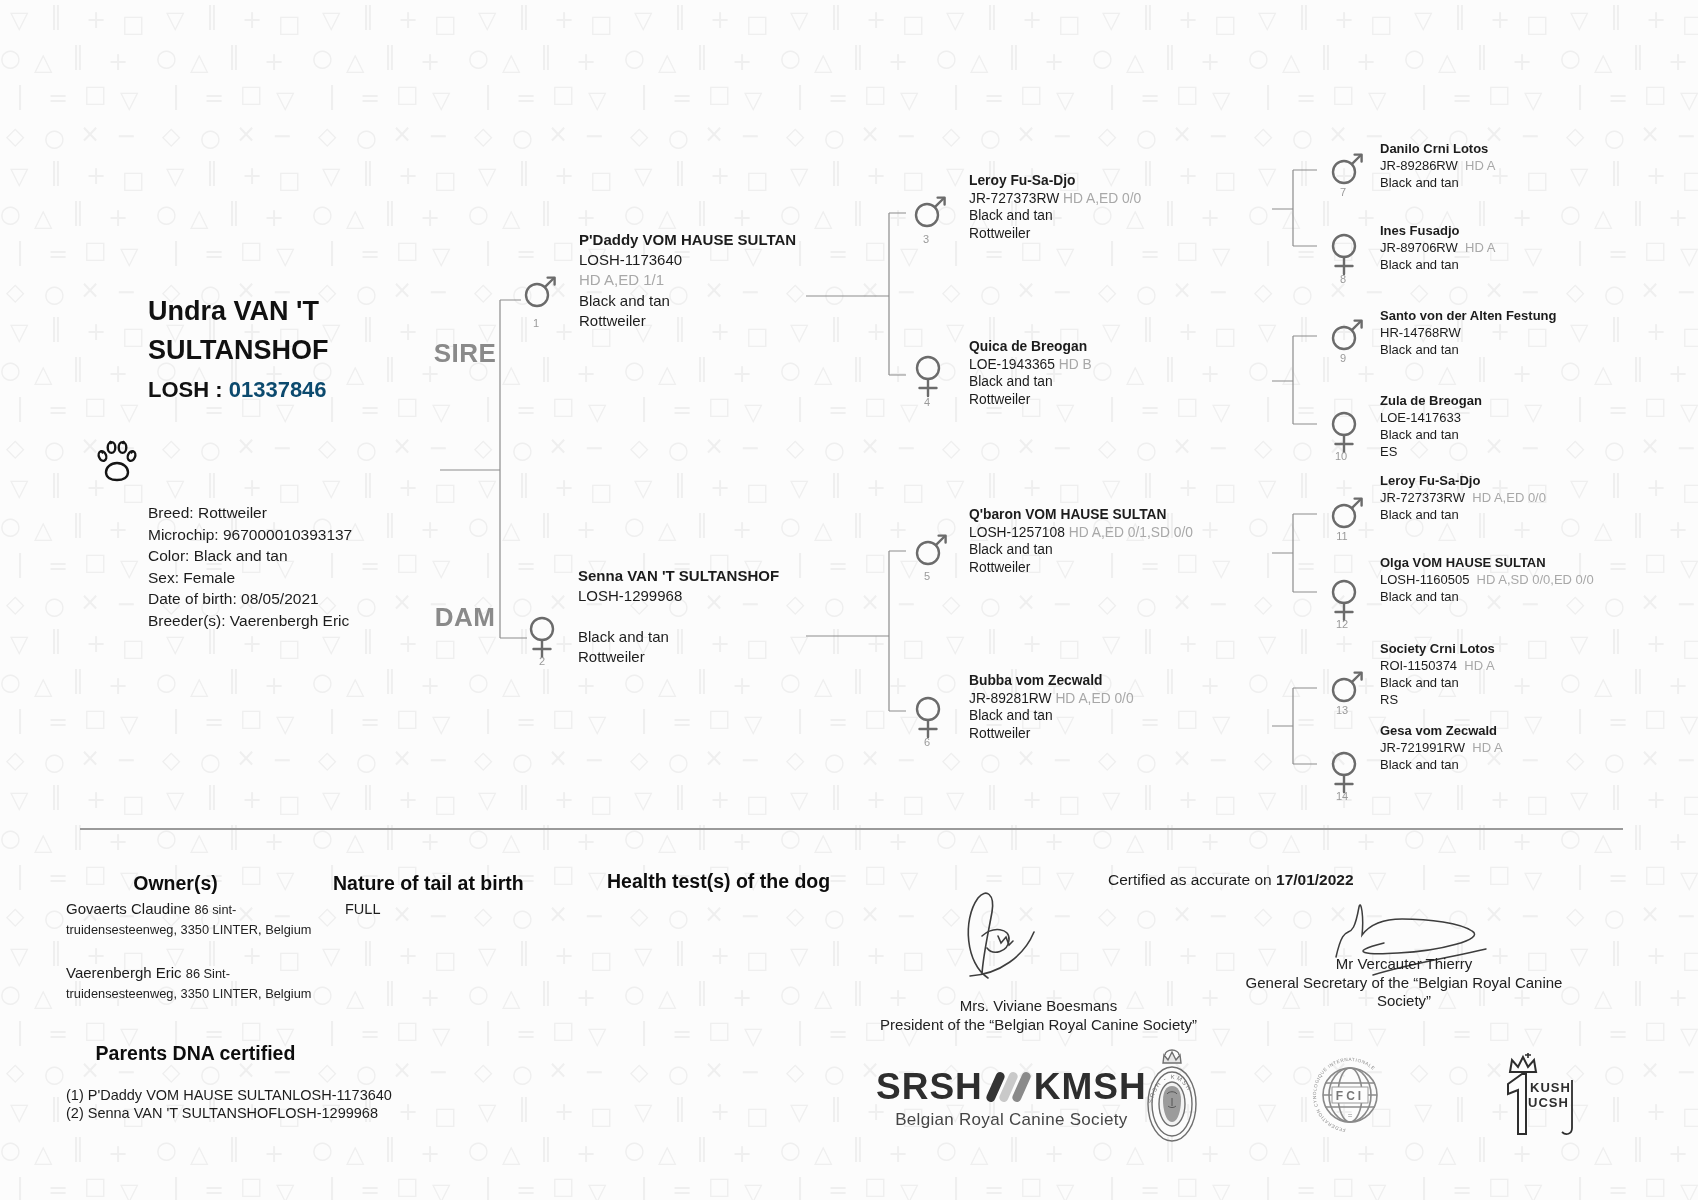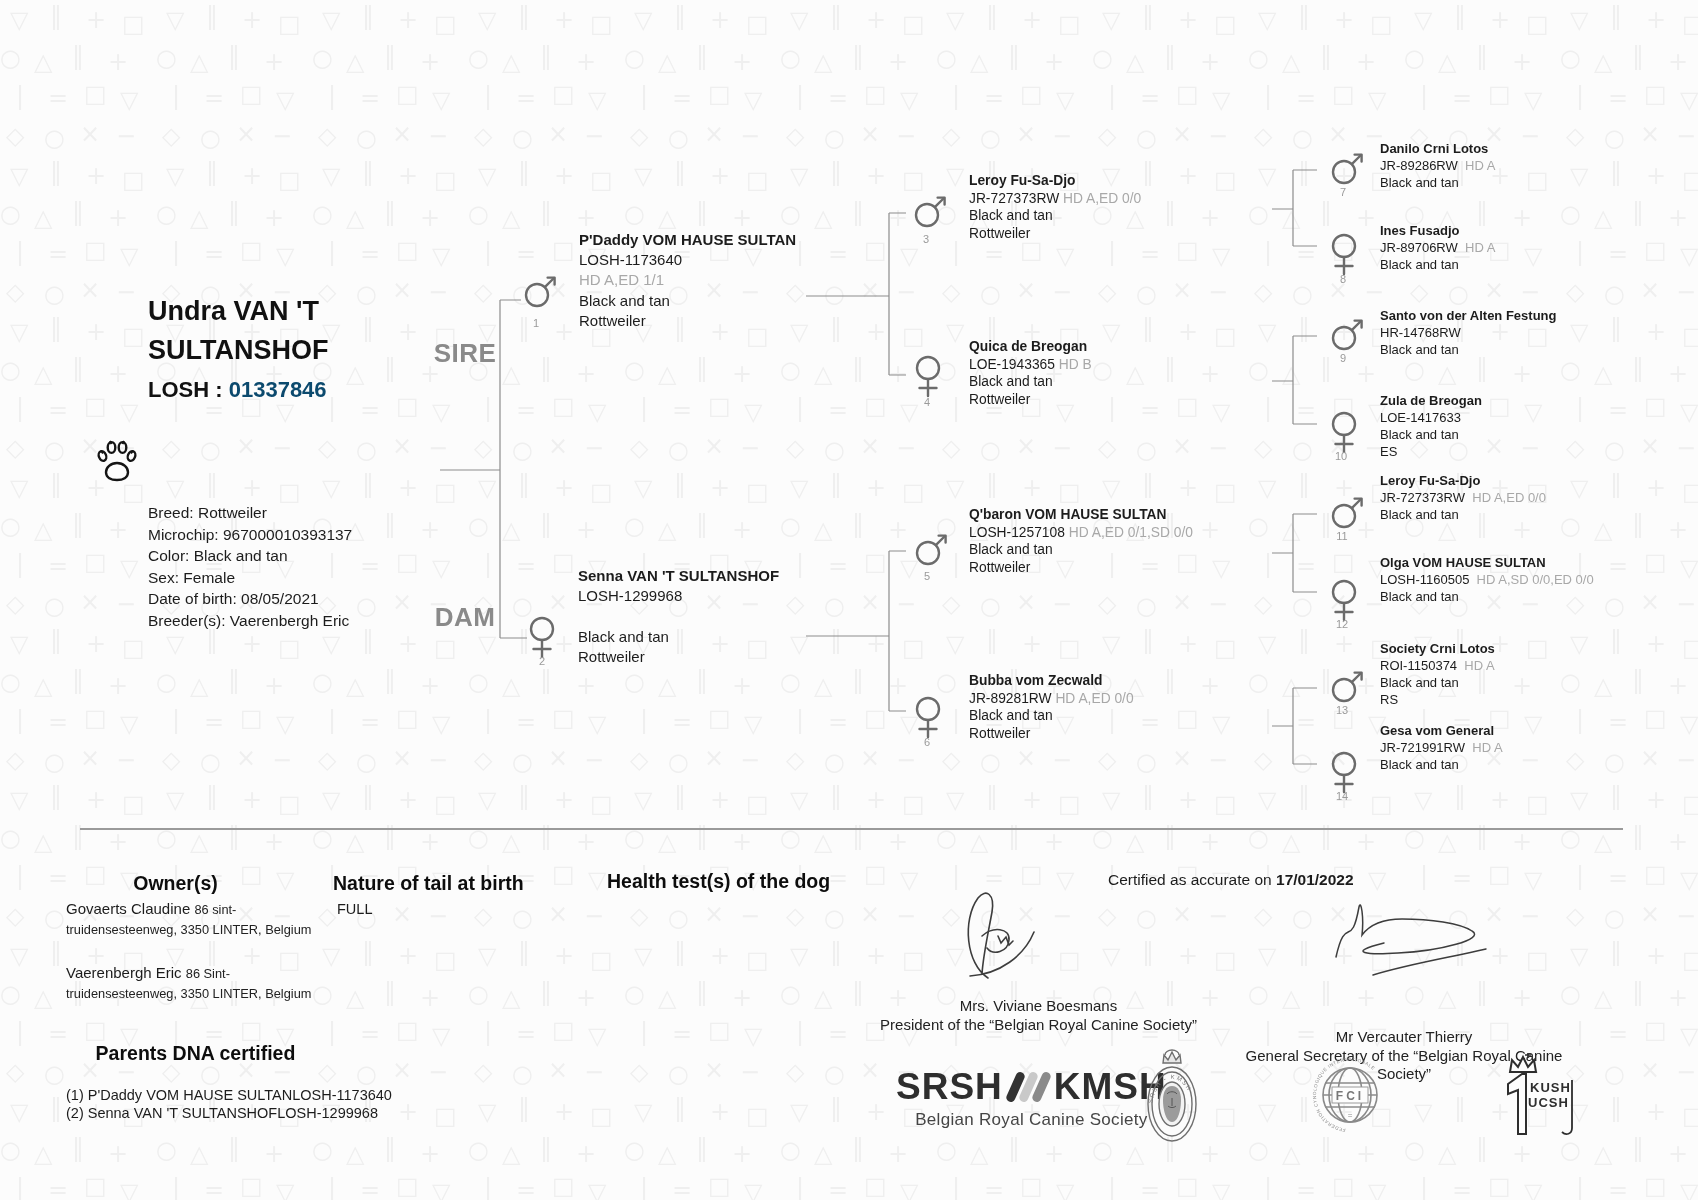--- a/index.html
+++ b/index.html
@@ -237,21 +237,21 @@
     <div class="ln"><span>LOSH-1160505</span>&nbsp; <span class="hd">HD A,SD 0/0,ED 0/0</span></div>
     <div class="ln">Black and tan</div>
   </div>
   <div class="node gen3" style="left:1380px;top:640px;">
     <div class="nm">Society Crni Lotos</div>
     <div class="ln"><span>ROI-1150374</span>&nbsp; <span class="hd">HD A</span></div>
     <div class="ln">Black and tan</div>
     <div class="ln">RS</div>
   </div>
   <div class="node gen3" style="left:1380px;top:722px;">
-    <div class="nm">Gesa vom General</div>
+    <div class="nm">Gesa vom Zecwald</div>
     <div class="ln"><span>JR-721991RW</span>&nbsp; <span class="hd">HD A</span></div>
     <div class="ln">Black and tan</div>
   </div>
 
   <div class="divider"></div>
 
   <div class="abs f-head ctr" style="left:68px;top:872px;width:215px;">Owner(s)</div>
   <div class="abs owner" style="left:66px;top:899px;">
     <span>Govaerts Claudine</span>
     <span class="addr">86 sint-truidensesteenweg, 3350 LINTER, Belgium</span>
@@ -261,21 +261,21 @@
     <span class="addr">86 Sint-truidensesteenweg, 3350 LINTER, Belgium</span>
   </div>
 
   <div class="abs f-head ctr" style="left:68px;top:1042px;width:255px;">Parents DNA certified</div>
   <div class="abs dna-lines" style="left:66px;top:1086px;">
     <div>(1) P'Daddy VOM HAUSE SULTANLOSH-1173640</div>
     <div>(2) Senna VAN 'T SULTANSHOFLOSH-1299968</div>
   </div>
 
   <div class="abs f-head" style="left:333px;top:872px;">Nature of tail at birth</div>
-  <div class="abs" style="left:337px;top:901px;font-size:14.5px;">FULL</div>
+  <div class="abs" style="left:345px;top:901px;font-size:14.5px;">FULL</div>
 
   <div class="abs f-head" style="left:607px;top:870px;">Health test(s) of the dog</div>
 
   <div class="abs certified" style="left:1108px;top:871px;">
     <span>Certified as accurate on</span>
     <b>17/01/2022</b>
   </div>
 
   <svg class="abs" style="left:958px;top:886px;" width="122" height="102" viewBox="0 0 122 102">
     <g fill="none" stroke="#3d3d3d" stroke-width="1.6" stroke-linecap="round">
@@ -289,26 +289,26 @@
     <g fill="none" stroke="#3d3d3d" stroke-width="1.5" stroke-linecap="round">
       <path d="M18 64 C28 20 33 58 41 14 C43 6 46 24 44 42 C53 30 68 26 84 26 C112 26 142 30 154 38 C168 46 122 58 80 60 C50 62 26 60 66 50"></path>
       <path d="M55 82 C95 70 135 64 168 56"></path>
     </g>
   </svg>
 
   <div class="abs signatory" style="left:866px;top:997px;width:345px;">
     <div>Mrs. Viviane Boesmans</div>
     <div>President of the “Belgian Royal Canine Society”</div>
   </div>
-  <div class="abs signatory" style="left:1228px;top:1028px;width:352px;text-align:center;">
+  <div class="abs signatory" style="left:1228px;top:955px;width:352px;text-align:center;">
     <div>Mr Vercauter Thierry</div>
     <div>General Secretary of the “Belgian Royal Canine Society”</div>
   </div>
 
-  <div class="abs ctr" style="left:876px;top:1066px;margin-left:20px;">
+  <div class="abs ctr" style="left:876px;top:1066px;">
     <div class="wordmark">
       <span class="wm-txt">SRSH</span>
       <span class="wm-bars">
         <span class="wm-bar" style="background:#333;"></span>
         <span class="wm-bar" style="background:#c9c9c9;"></span>
         <span class="wm-bar" style="background:#8a8a8a;"></span>
       </span>
       <span class="wm-txt">KMSH</span>
     </div>
     <div class="wm-tagline">Belgian Royal Canine Society</div>

